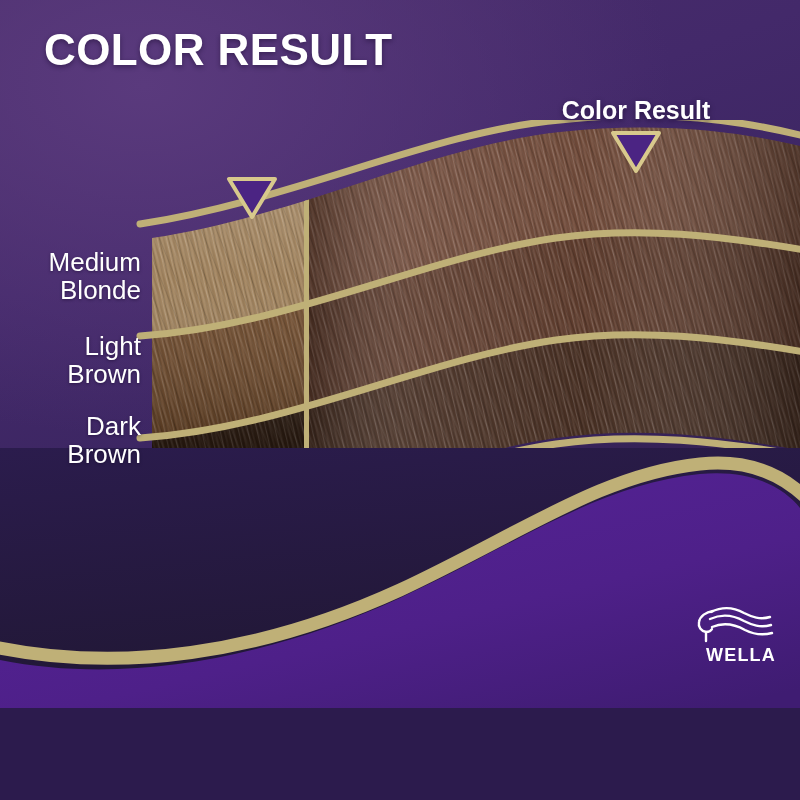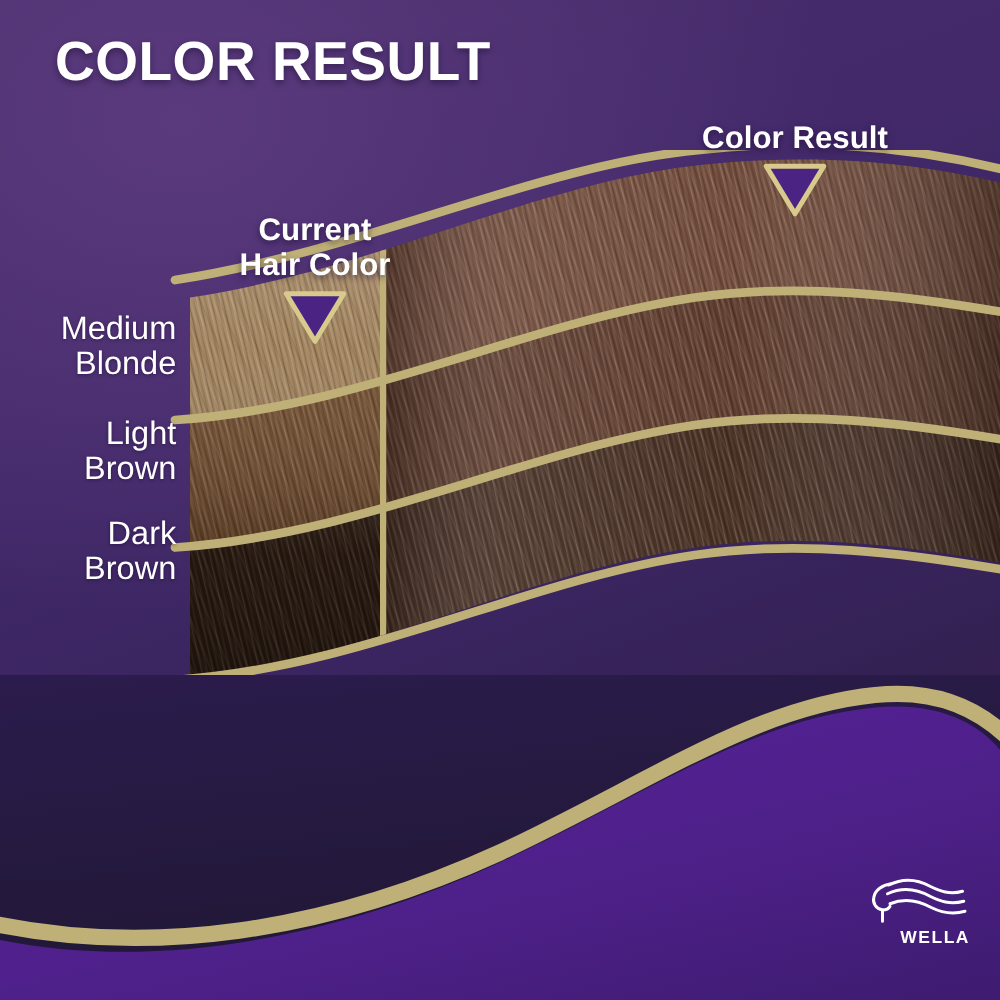--- a/index.html
+++ b/index.html
@@ -1,18 +1,18 @@
 <!DOCTYPE html>
 <html><head>
 <meta charset="utf-8">
 <style>
   html,body{margin:0;padding:0;background:#2c1b4d;}
   *{box-sizing:border-box;}
   #stage{
-    position:relative;width:800px;height:800px;overflow:hidden;
+    position:relative;width:800px;height:708px;overflow:hidden;
     font-family:"Liberation Sans",sans-serif;
     background:
       radial-gradient(120% 90% at 18% 12%, #5a3a7d 0%, rgba(90,58,125,0) 55%),
       linear-gradient(160deg,#4a2e6b 0%, #43296a 30%, #3a2560 58%, #32204f 78%, #2a1b45 100%);
   }
 
   
   .bottom-wrap{position:absolute;left:0;bottom:0;width:800px;height:260px;}
   .bottom-wrap svg{display:block;width:800px;height:260px;}
 
@@ -51,21 +51,21 @@
   .callout .ctext span{display:block;}
   .tri{margin:6px auto 0;}
   #callout-current{left:118px;top:170px;width:268px;}
   #callout-result{left:500px;top:96px;width:272px;}
 
   
   .brand{position:absolute;right:18px;bottom:44px;text-align:right;}
   .wella{display:flex;flex-direction:column;align-items:flex-end;margin-right:6px;}
   .wella-mark{display:block;}
   .wella-word{
-    color:#fff;font-size:14px;font-weight:700;letter-spacing:1.2px;
+    color:#fff;font-size:18px;font-weight:700;letter-spacing:1.2px;
     line-height:1;margin-top:1px;
   }
   .koleston{
     color:#ffffff;font-family:"Liberation Serif",serif;
     font-size:53px;line-height:1;font-weight:400;letter-spacing:1px;
     margin-top:4px;
     text-shadow:2px 3px 5px rgba(18,5,38,.65);
   }
 </style>
 </head>
@@ -232,24 +232,20 @@
   <div class="row-label" id="lbl-1">
     <span>Light</span>
     <span>Brown</span>
   </div>
   <div class="row-label" id="lbl-2">
     <span>Dark</span>
     <span>Brown</span>
   </div>
 
   <div class="callout" id="callout-current">
-    <div class="ctext">
-      <span>Current</span>
-      <span>Hair Color</span>
-    </div>
     <svg class="tri" width="52" height="44" viewBox="0 0 52 44" xmlns="http://www.w3.org/2000/svg">
       <path d="M3,3 L49,3 L26,41 Z" fill="#4b2483" stroke="#d8c98c" stroke-width="4" stroke-linejoin="round"></path>
     </svg>
   </div>
 
   <div class="callout" id="callout-result">
     <div class="ctext">
       <span>Color Result</span>
     </div>
     <svg class="tri" width="52" height="44" viewBox="0 0 52 44" xmlns="http://www.w3.org/2000/svg">

